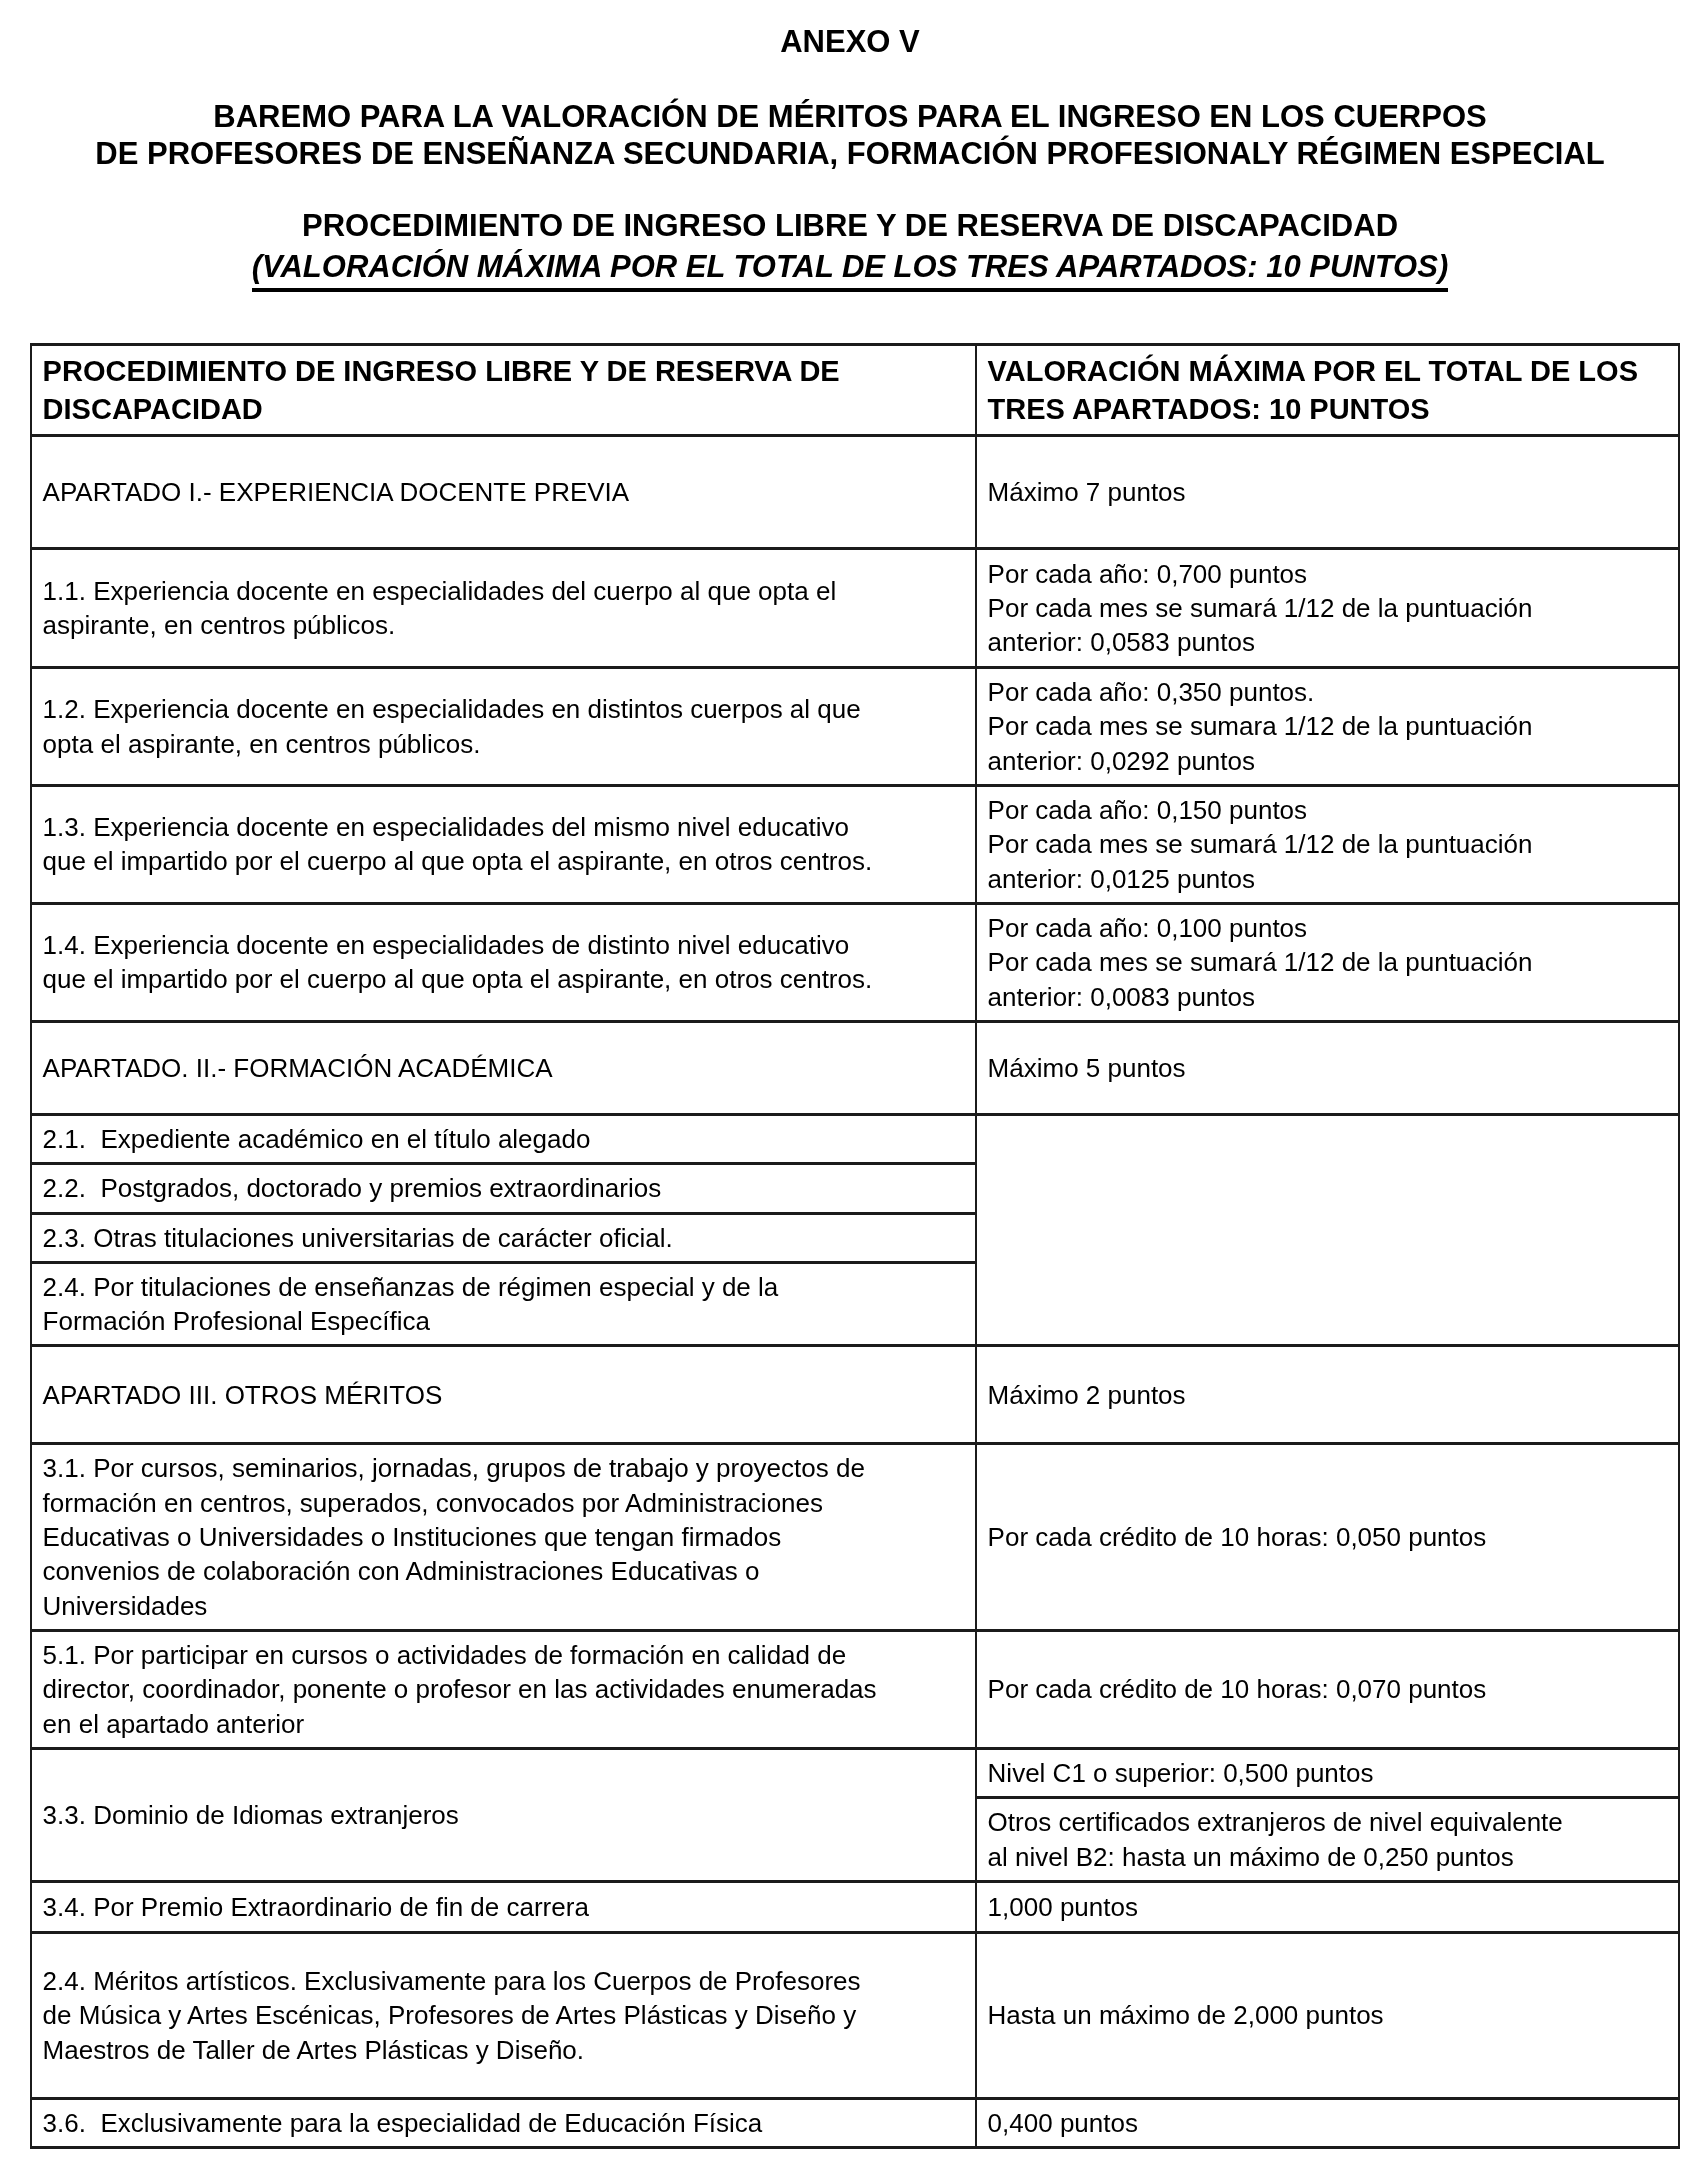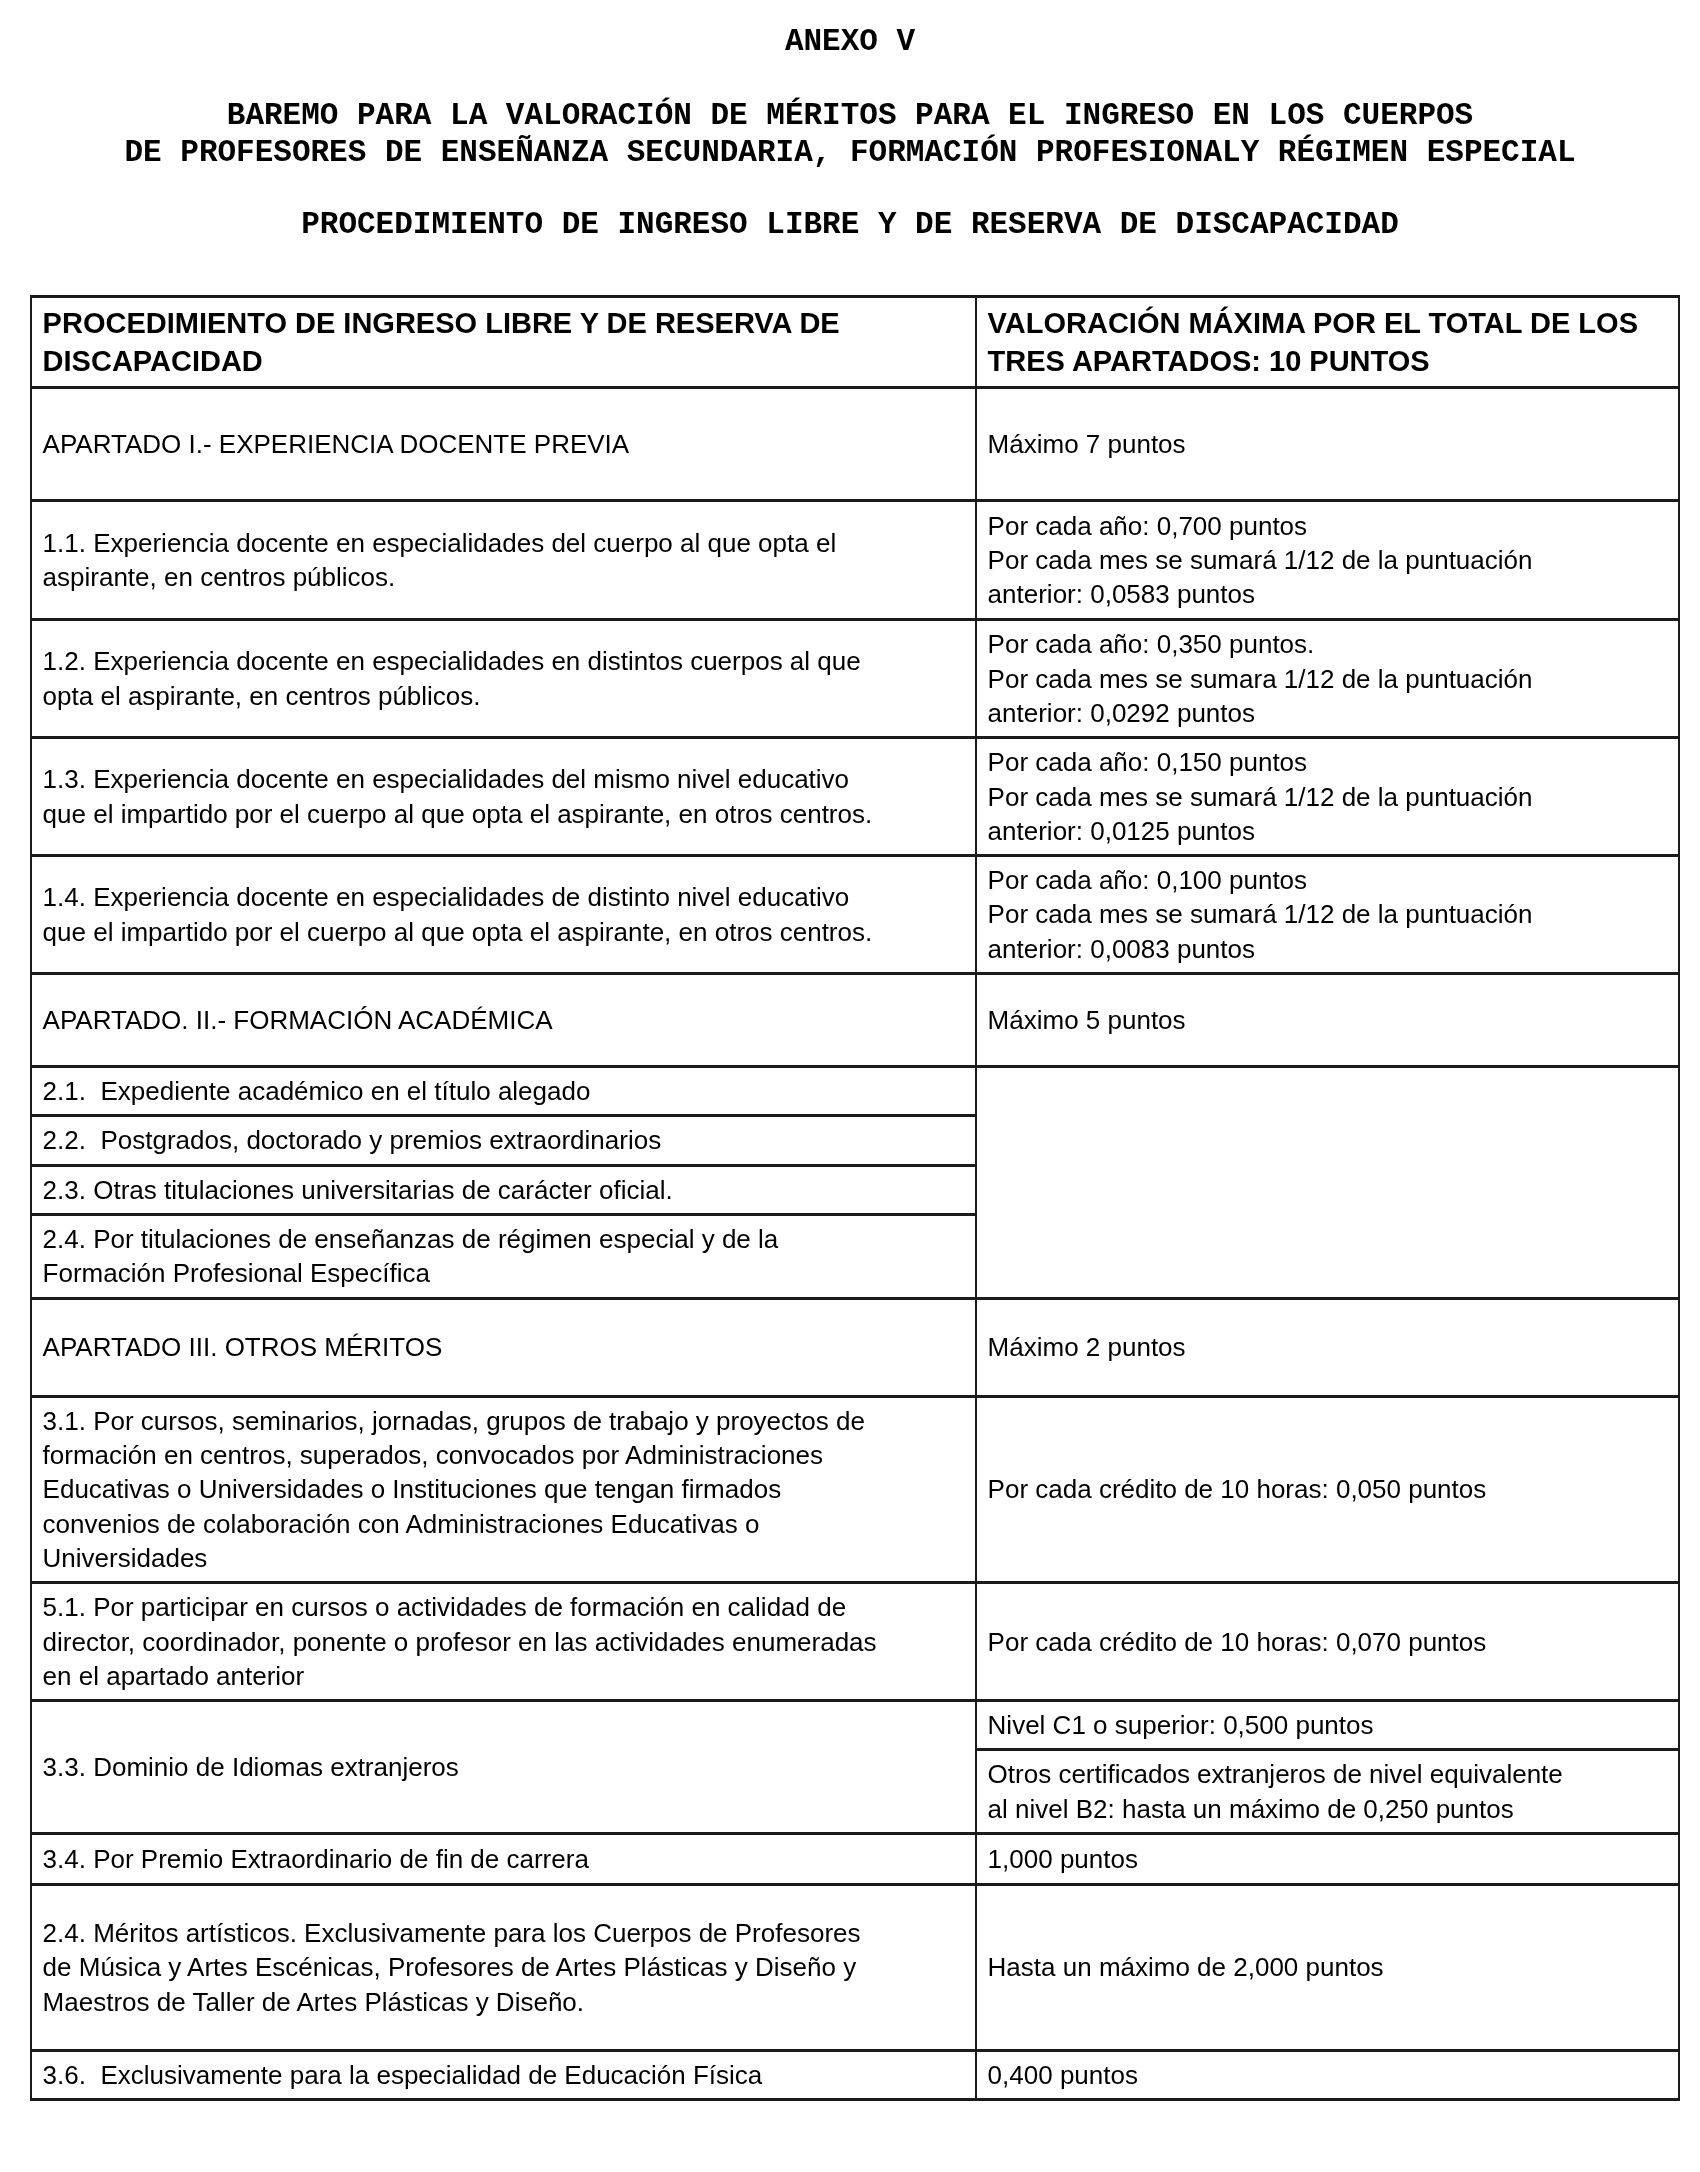--- a/index.html
+++ b/index.html
@@ -2,21 +2,21 @@
 <html style="font-size:12px"><head>
 <meta charset="utf-8">
 <style>
   html,body { margin:0; padding:0; background:#ffffff; }
   body {
     width:1700px; height:2172px;
     color:#000;
     font-family:"Liberation Sans","DejaVu Sans",sans-serif;
     overflow:hidden;
   }
-  .doc-head { text-align:center; font-weight:bold; padding-top:24px;font-family:Liberation Mono, monospace; }
+  .doc-head { text-align:center; font-weight:bold; padding-top:24px; }
   .doc-title { font-size:31px; margin:0 0 39px 0; }
   .doc-heading { font-size:31px; line-height:1.18; white-space:pre-wrap; margin:0 0 36px 0; }
   .doc-sub { font-size:31px; line-height:1.18; margin:0; }
   .doc-sub-emph { font-size:31px; font-style:italic; margin:4.5px 0 0 0; }
   .doc-sub-emph span {
     display:inline-block;
     border-bottom:4.5px solid #000;
     padding-bottom:2.3px;
   }
   table.merits {
@@ -40,20 +40,21 @@
   td.center { text-align:left; }
 </style>
 </head>
 <body>
 
 <div class="doc-head">
   <p class="doc-title">ANEXO V</p>
   <p class="doc-heading">BAREMO PARA LA VALORACIÓN DE MÉRITOS PARA EL INGRESO EN LOS CUERPOS
 DE PROFESORES DE ENSEÑANZA SECUNDARIA, FORMACIÓN PROFESIONALY RÉGIMEN ESPECIAL</p>
   <p class="doc-sub">PROCEDIMIENTO DE INGRESO LIBRE Y DE RESERVA DE DISCAPACIDAD</p>
+  <p class="doc-sub-emph"><span>(VALORACIÓN MÁXIMA POR EL TOTAL DE LOS TRES APARTADOS: 10 PUNTOS)</span></p>
 </div>
 
 <table class="merits">
   <colgroup>
       <col style="width:945px">
       <col style="width:703px">
     </colgroup>
 
   <tbody>
       <tr style="height:83px">

